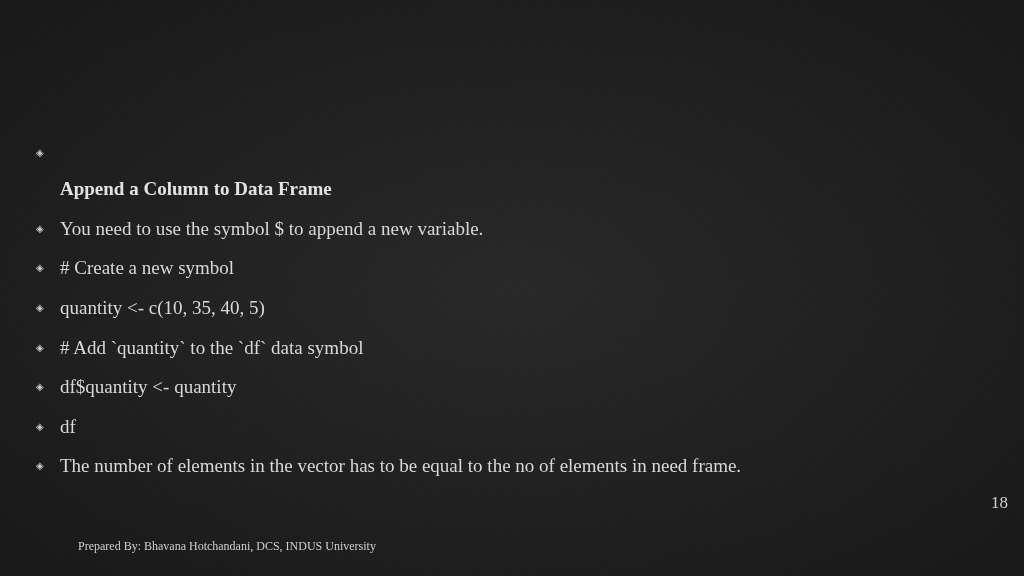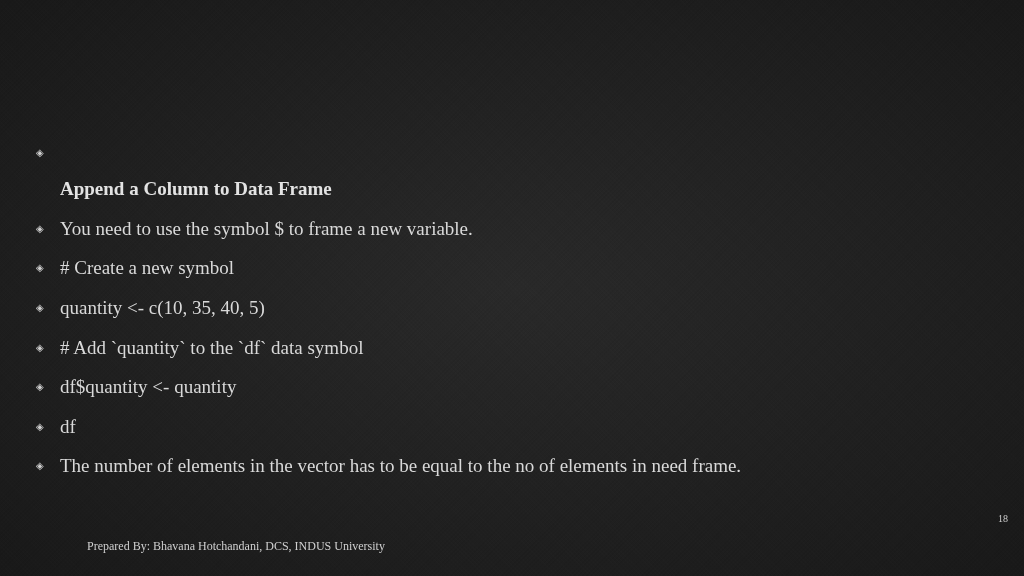--- a/index.html
+++ b/index.html
@@ -35,46 +35,45 @@
     margin-right: 4px;
     font-size: 10px;
     color: #cfcfcf;
     text-align: left;
   }
   .bullet-text { flex: 1 1 auto; }
   .bold { font-weight: bold; color: #e3e3e3; margin-top: 36px; }
   .page-number {
     position: absolute;
     right: 16px;
-    bottom: 52px;
-    font-size: 10px;
+    bottom: 63px;
+    font-size: 17px;
     color: #cfcfcf;
     font-family: Georgia, serif;
   }
   .footer {
     position: absolute;
     left: 78px;
     bottom: 22px;
     font-size: 12px;
     color: #d0d0d0;
     font-family: Georgia, serif;
-    margin-left: 9px;
   }
 </style>
 </head>
 <body>
 
 <div class="content" id="bullet-container">
     <div class="bullet-line">
       <span class="bullet-icon">◈</span>
       <span class="bullet-text bold">Append a Column to Data Frame</span>
     </div>
     <div class="bullet-line">
       <span class="bullet-icon">◈</span>
-      <span class="bullet-text">You need to use the symbol $ to frame a new variable.</span>
+      <span class="bullet-text">You need to use the symbol $ to append a new variable.</span>
     </div>
     <div class="bullet-line">
       <span class="bullet-icon">◈</span>
       <span class="bullet-text"># Create a new symbol</span>
     </div>
     <div class="bullet-line">
       <span class="bullet-icon">◈</span>
       <span class="bullet-text">quantity &lt;- c(10, 35, 40, 5)</span>
     </div>
     <div class="bullet-line">

